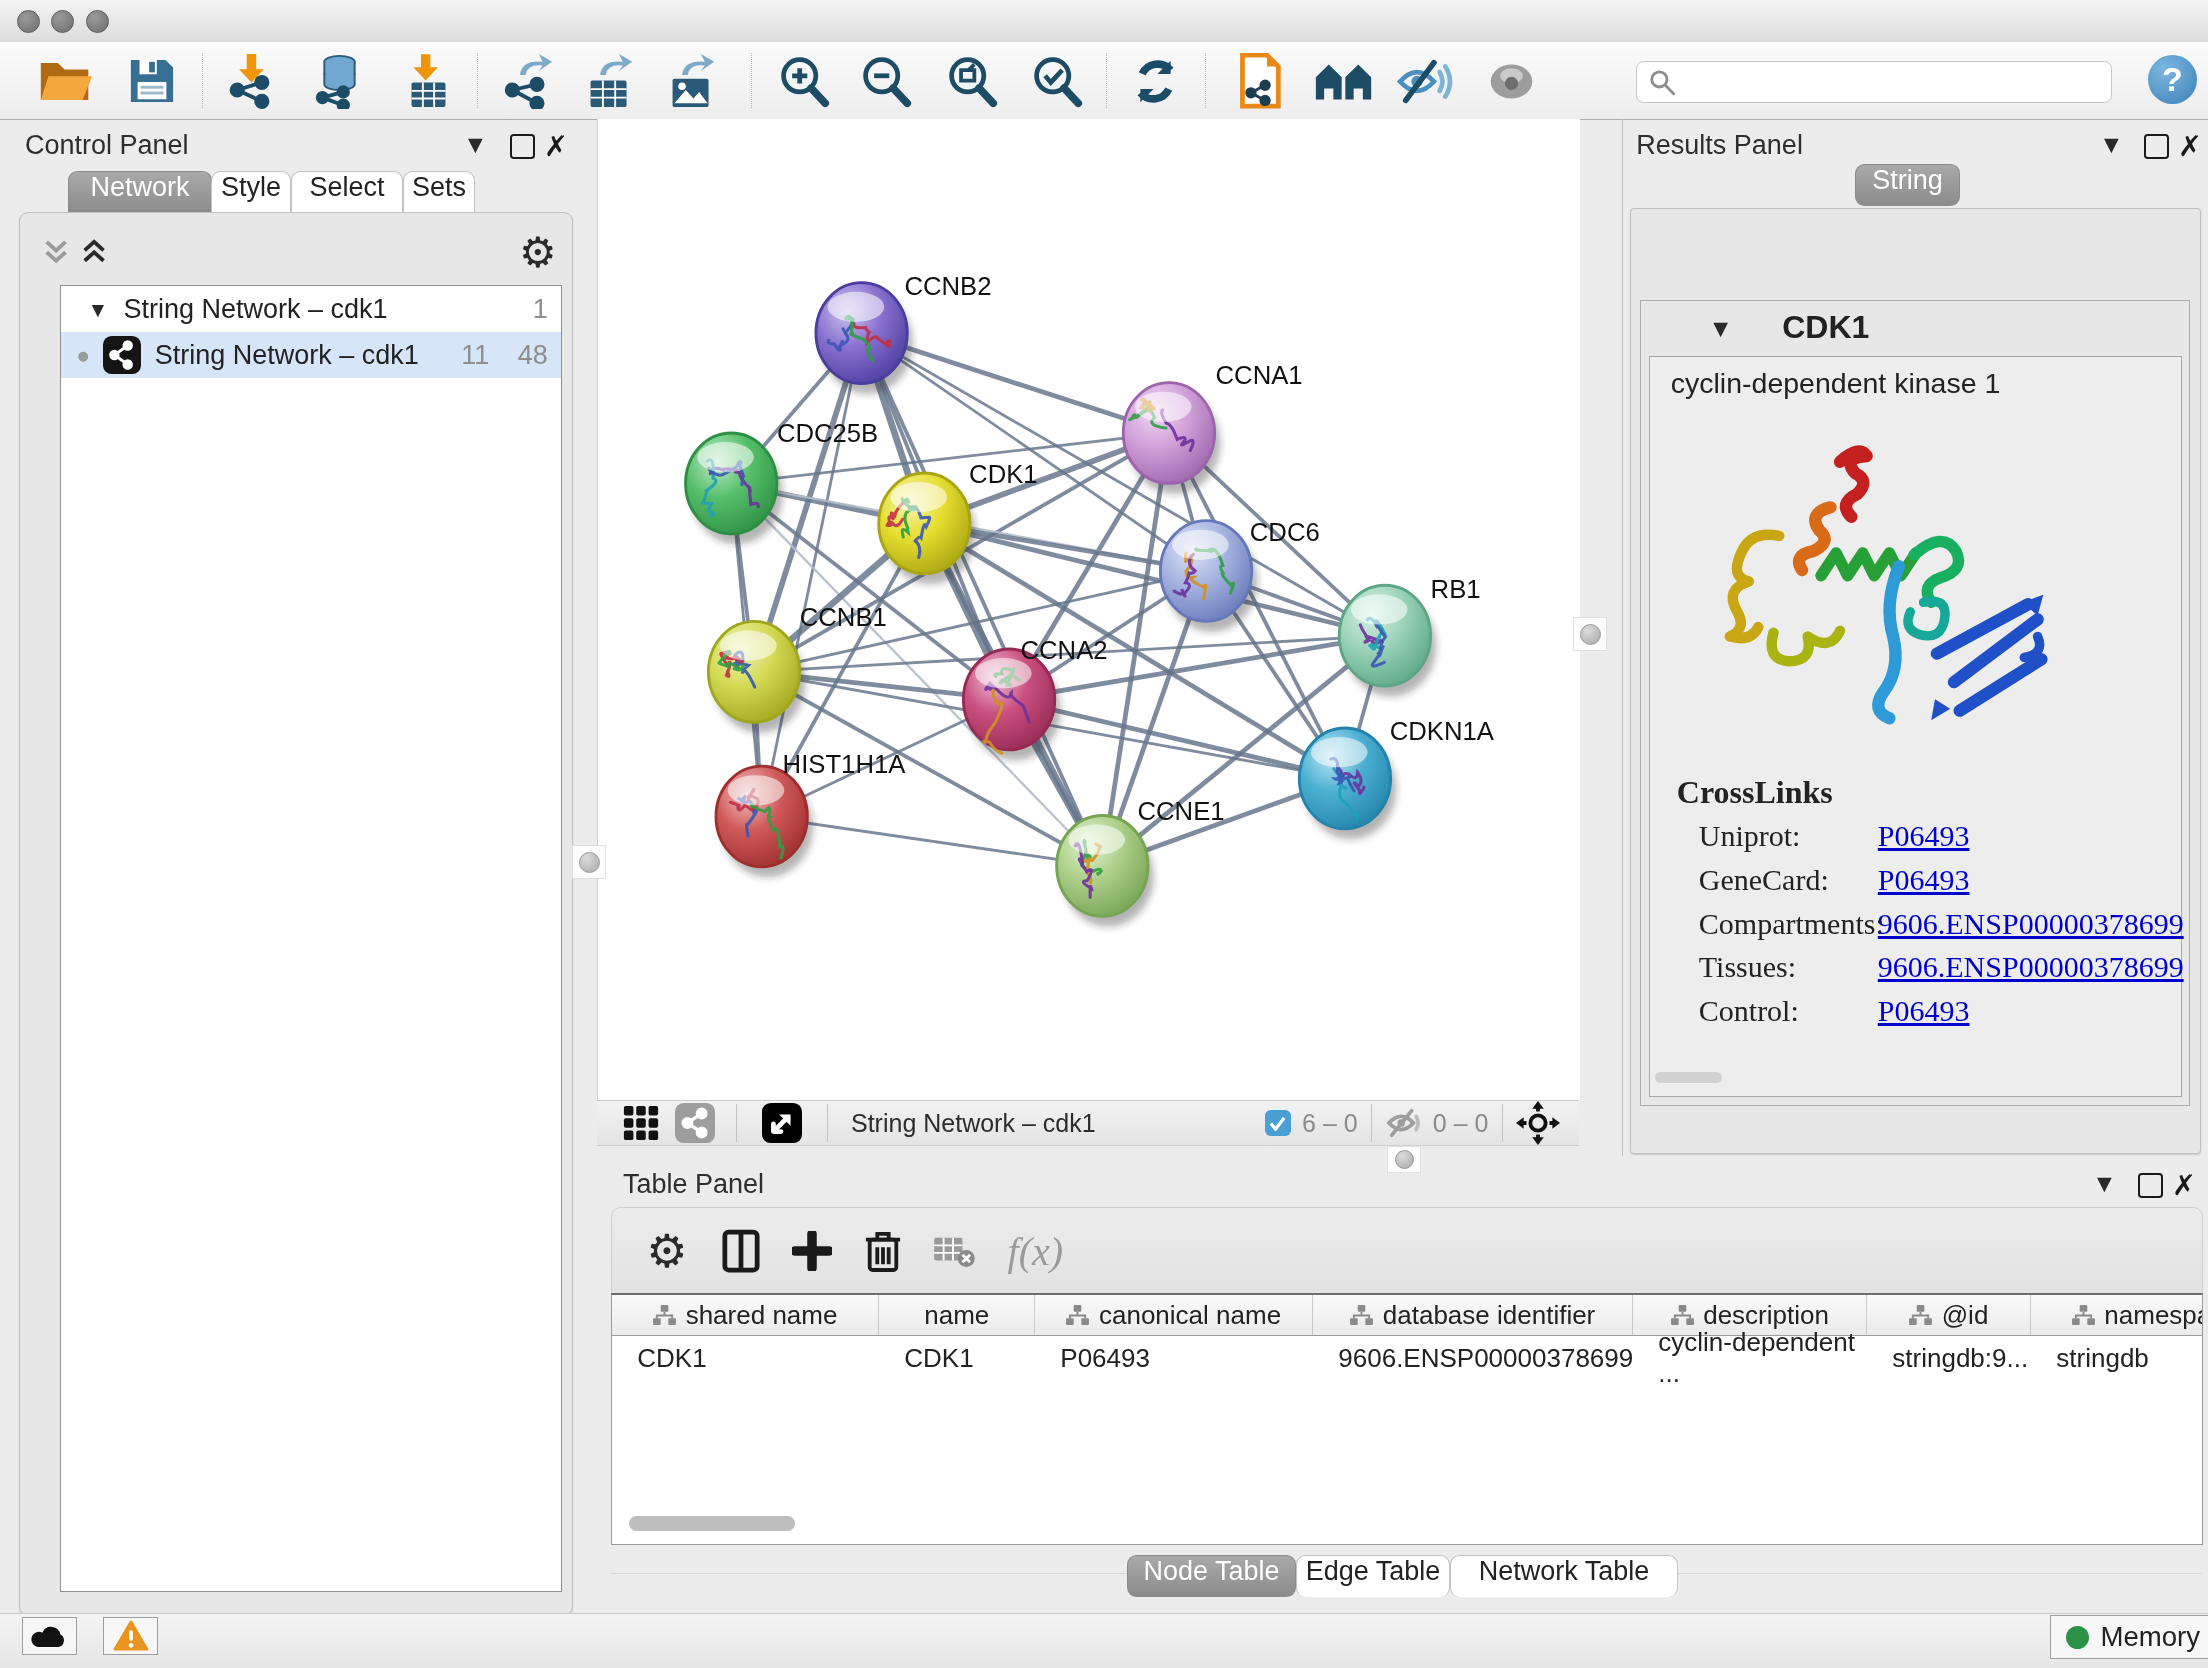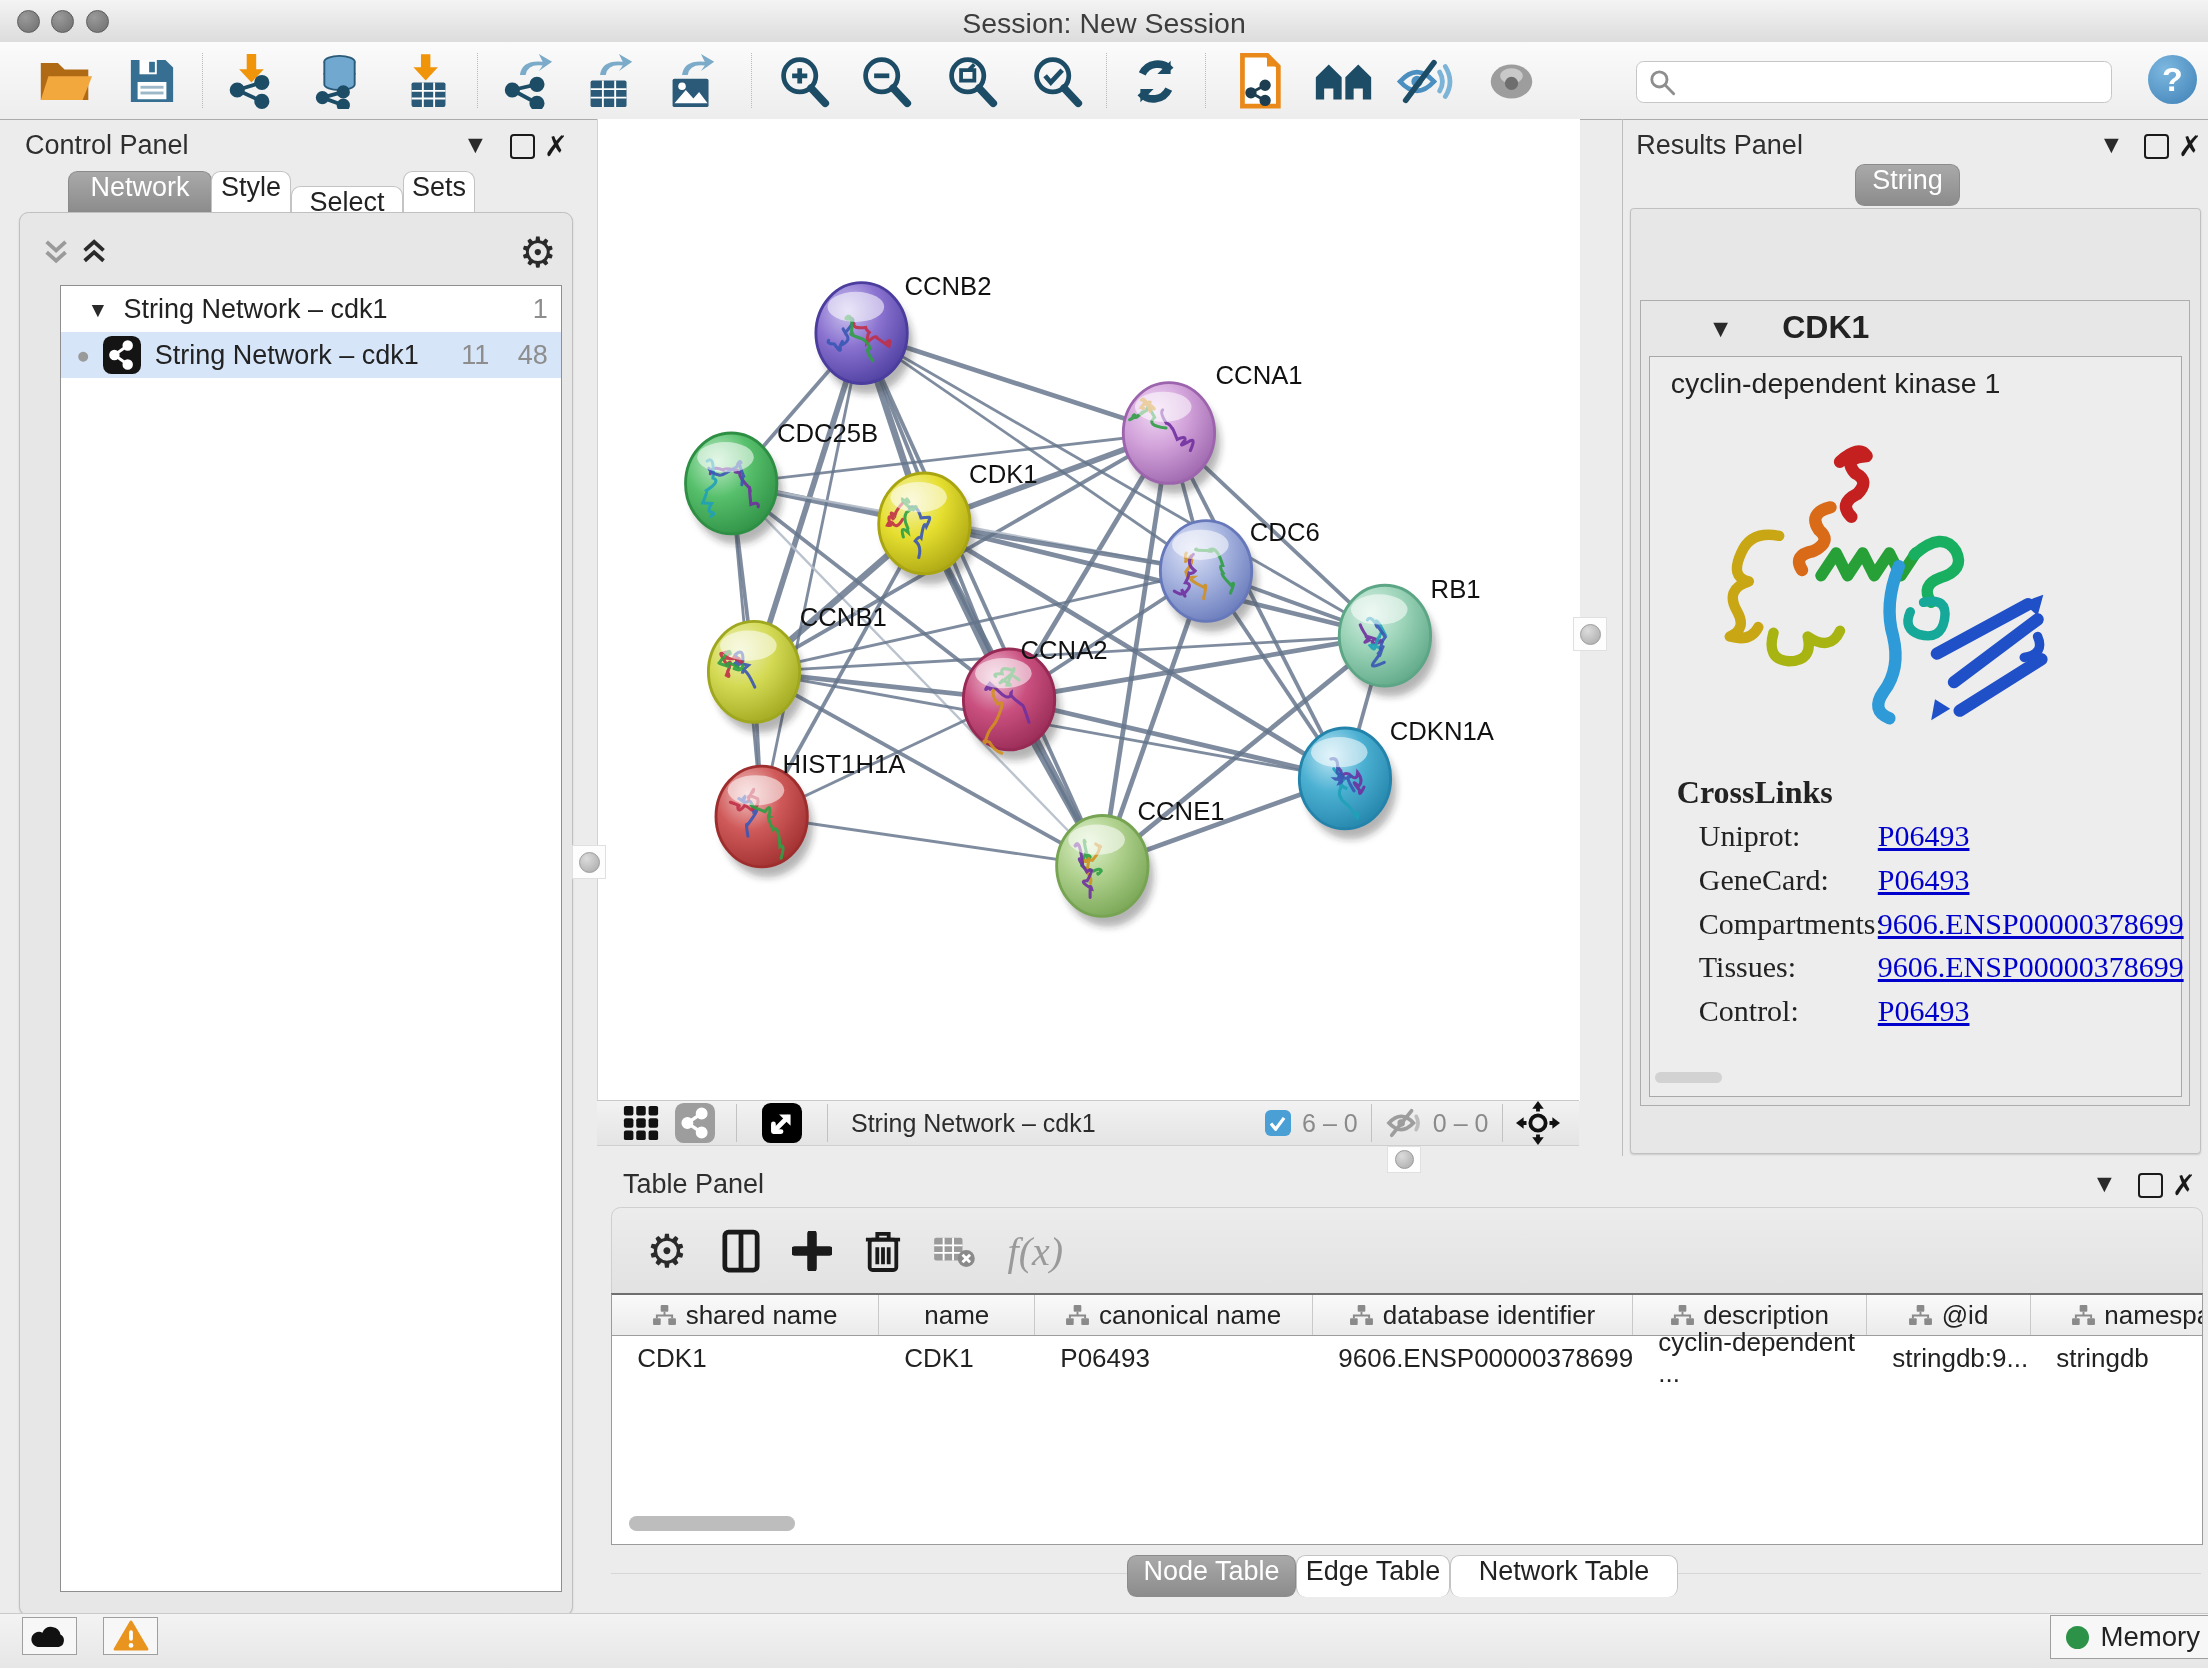--- a/index.html
+++ b/index.html
@@ -76,21 +76,20 @@
   .glyph{font-size:38px;color:#2a2a2a;line-height:1;}
   .fx{font-family:"Liberation Serif",serif;font-style:italic;font-size:40px;color:#9a9a9a;}
 </style>
 </head>
 <body>
 
 <div class="abs titlebar">
   <div class="abs tlight" style="left:17px"></div>
   <div class="abs tlight" style="left:51px"></div>
   <div class="abs tlight" style="left:86px"></div>
-  <div class="abs wtitle">Session: New Session</div>
 </div>
 
 <div class="abs toolbar">
   <div class="abs tbtn" style="left:36px">
     <svg width="57" height="48" viewBox="0 0 60 50">
       <path d="M4 6 h18 l7 7 h25 v32 h-50 z" fill="#b06a14"></path>
       <path d="M12 20 h46 l-10 25 h-44 z" fill="#f2a83c"></path>
     </svg>
   </div>
   <div class="abs tbtn" style="left:122px">
@@ -267,21 +266,21 @@
   <div class="abs glyph" style="left:463px;top:13.3px;font-size:25px">▼</div>
   <div class="abs sqbox" style="left:510px;top:15px"></div>
   <div class="abs pctl" style="left:544px;top:11.4px;font-size:28.5px">✗</div>
 
   <div class="abs tab sel" style="left:68px;top:52px;width:144px">
       <span>Network</span>
     </div>
   <div class="abs tab" style="left:211px;top:52px;width:80px">
       <span>Style</span>
     </div>
-  <div class="abs tab" style="left:291px;top:67px;width:112px">
+  <div class="abs tab" style="left:291px;top:52px;width:112px">
       <span>Select</span>
     </div>
   <div class="abs tab" style="left:403px;top:52px;width:72px">
       <span>Sets</span>
     </div>
 
   <div class="abs graybox" style="left:19px;top:93px;width:552px;height:1402px">
     <svg class="abs" style="left:21px;top:25px" width="34" height="28.5" viewBox="0 0 36 30">
       <path d="M6 4 l10 9 10 -9 M6 15 l10 9 10 -9" fill="none" stroke="#9a9a9a" stroke-width="4"></path>
     </svg>

